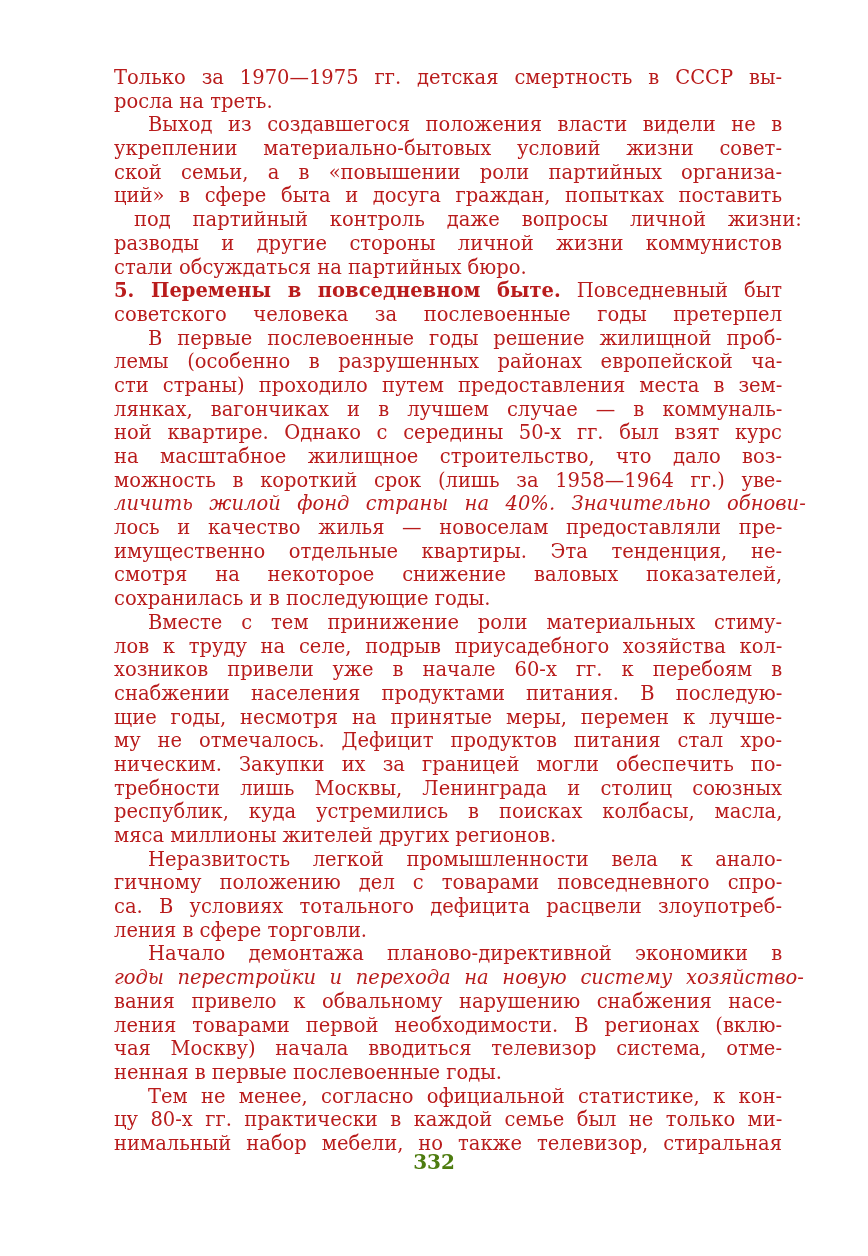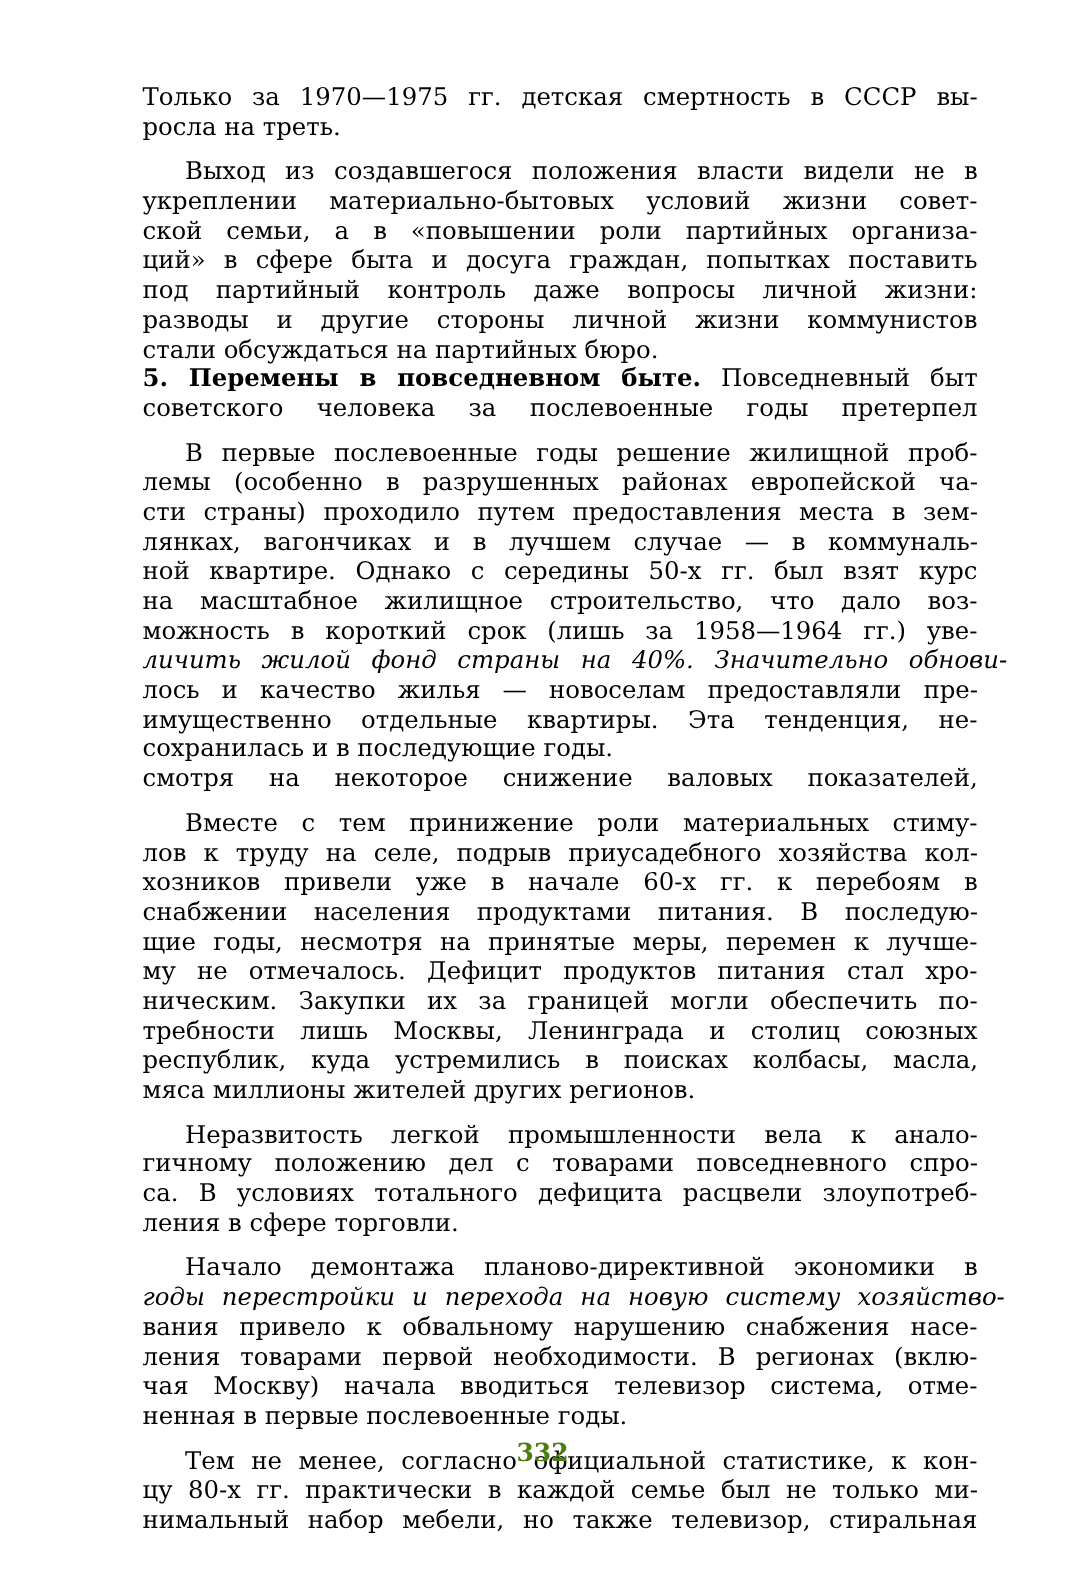--- a/index.html
+++ b/index.html
@@ -1,26 +1,26 @@
 <!DOCTYPE html>
 <html><head>
 <meta charset="utf-8">
 <style>
   html, body { margin: 0; padding: 0; background: #ffffff; }
   body { width: 868px; height: 1256px; position: relative; overflow: hidden; }
   .page {
     position: absolute; left: 114px; top: 66px; width: 668px;
-    font-family: "DejaVu Serif", serif; font-size: 19.5px; color: #000000;
+    font-family: "DejaVu Serif", serif; font-size: 19.5px; color: #b91c1c;
   }
   .line {
     display: block; height: 23.7px; line-height: 23.7px; white-space: nowrap;
     text-align: justify; text-align-last: justify; letter-spacing: 0;
   }
   .line.last { text-align-last: left; }
-  .line.indent { padding-left: 34px; margin-top: 12px; }
+  .line.indent { padding-left: 34px; }
   .bold { font-weight: bold; }
   .pagenum {
     position: absolute; left: 0; width: 868px; top: 1150px; text-align: center;
     font-family: "DejaVu Serif", serif; font-size: 20px; font-weight: bold; color: #4d7c0f;
   }
 </style>
 </head>
 <body>
 
 <div class="page">
@@ -28,43 +28,43 @@
   <div>
     <span class="line" style="display: block; width: auto; word-spacing: 9.75px;">Только за 1970—1975 гг. детская смертность в СССР вы-</span>
     <span class="line last" style="display: block;">росла на треть.</span>
   </div>
 
   <div>
     <span class="line indent" style="display: block; width: auto; word-spacing: 9.28571px;">Выход из создавшегося положения власти видели не в</span>
     <span class="line" style="display: block; width: auto; word-spacing: 19.5px;">укреплении материально-бытовых условий жизни совет-</span>
     <span class="line" style="display: block; width: auto; word-spacing: 13px;">ской семьи, а в «повышении роли партийных организа-</span>
     <span class="line" style="display: block; width: auto; word-spacing: 8.375px;">ций» в сфере быта и досуга граждан, попытках поставить</span>
-    <span class="line" style="display: block; width: auto; word-spacing: 15.6667px;">под партийный контроль даже вопросы личной жизни:</span>
+    <span class="line" style="display: block; width: auto; word-spacing: 15.6667px; margin-left: 20px;">под партийный контроль даже вопросы личной жизни:</span>
     <span class="line" style="display: block; width: auto; word-spacing: 16px;">разводы и другие стороны личной жизни коммунистов</span>
     <span class="line last" style="display: block;">стали обсуждаться на партийных бюро.</span>
   </div>
 
   <div>
     <span class="line" style="display: block; width: auto; word-spacing: 9.83333px;"><span class="bold">5. Перемены в повседневном быте.</span><span> Повседневный быт</span></span>
     <span class="line" style="display: block; width: auto; word-spacing: 20.4px;">советского человека за послевоенные годы претерпел</span>
   </div>
 
   <div>
     <span class="line indent" style="display: block; width: auto; word-spacing: 8.66667px;">В первые послевоенные годы решение жилищной проб-</span>
     <span class="line" style="display: block; width: auto; word-spacing: 12.3333px;">лемы (особенно в разрушенных районах европейской ча-</span>
     <span class="line" style="display: block; width: auto; word-spacing: 7.85714px;">сти страны) проходило путем предоставления места в зем-</span>
     <span class="line" style="display: block; width: auto; word-spacing: 11.875px;">лянках, вагончиках и в лучшем случае — в коммуналь-</span>
     <span class="line" style="display: block; width: auto; word-spacing: 9.44444px;">ной квартире. Однако с середины 50-х гг. был взят курс</span>
     <span class="line" style="display: block; width: auto; word-spacing: 15.1667px;">на масштабное жилищное строительство, что дало воз-</span>
     <span class="line" style="display: block; width: auto; word-spacing: 10.375px;">можность в короткий срок (лишь за 1958—1964 гг.) уве-</span>
     <span class="line" style="display: block; width: auto; word-spacing: 10.2857px; font-style: italic;">личить жилой фонд страны на 40%. Значительно обнови-</span>
     <span class="line" style="display: block; width: auto; word-spacing: 11.4286px;">лось и качество жилья — новоселам предоставляли пре-</span>
     <span class="line" style="display: block; width: auto; word-spacing: 17.4px;">имущественно отдельные квартиры. Эта тенденция, не-</span>
+    <span class="line" style="display: block; width: auto; word-spacing: 21.6px;">смотря на некоторое снижение валовых показателей,</span>
     <span class="line last" style="display: block;">сохранилась и в последующие годы.</span>
-    <span class="line" style="display: block; width: auto; word-spacing: 21.6px;">смотря на некоторое снижение валовых показателей,</span>
   </div>
 
   <div>
     <span class="line indent" style="display: block; width: auto; word-spacing: 12.6667px;">Вместе с тем принижение роли материальных стиму-</span>
     <span class="line" style="display: block; width: auto; word-spacing: 7.5px;">лов к труду на селе, подрыв приусадебного хозяйства кол-</span>
     <span class="line" style="display: block; width: auto; word-spacing: 12.7778px;">хозников привели уже в начале 60-х гг. к перебоям в</span>
     <span class="line" style="display: block; width: auto; word-spacing: 15px;">снабжении населения продуктами питания. В последую-</span>
     <span class="line" style="display: block; width: auto; word-spacing: 7.625px;">щие годы, несмотря на принятые меры, перемен к лучше-</span>
     <span class="line" style="display: block; width: auto; word-spacing: 10.7143px;">му не отмечалось. Дефицит продуктов питания стал хро-</span>
     <span class="line" style="display: block; width: auto; word-spacing: 10.8571px;">ническим. Закупки их за границей могли обеспечить по-</span>

